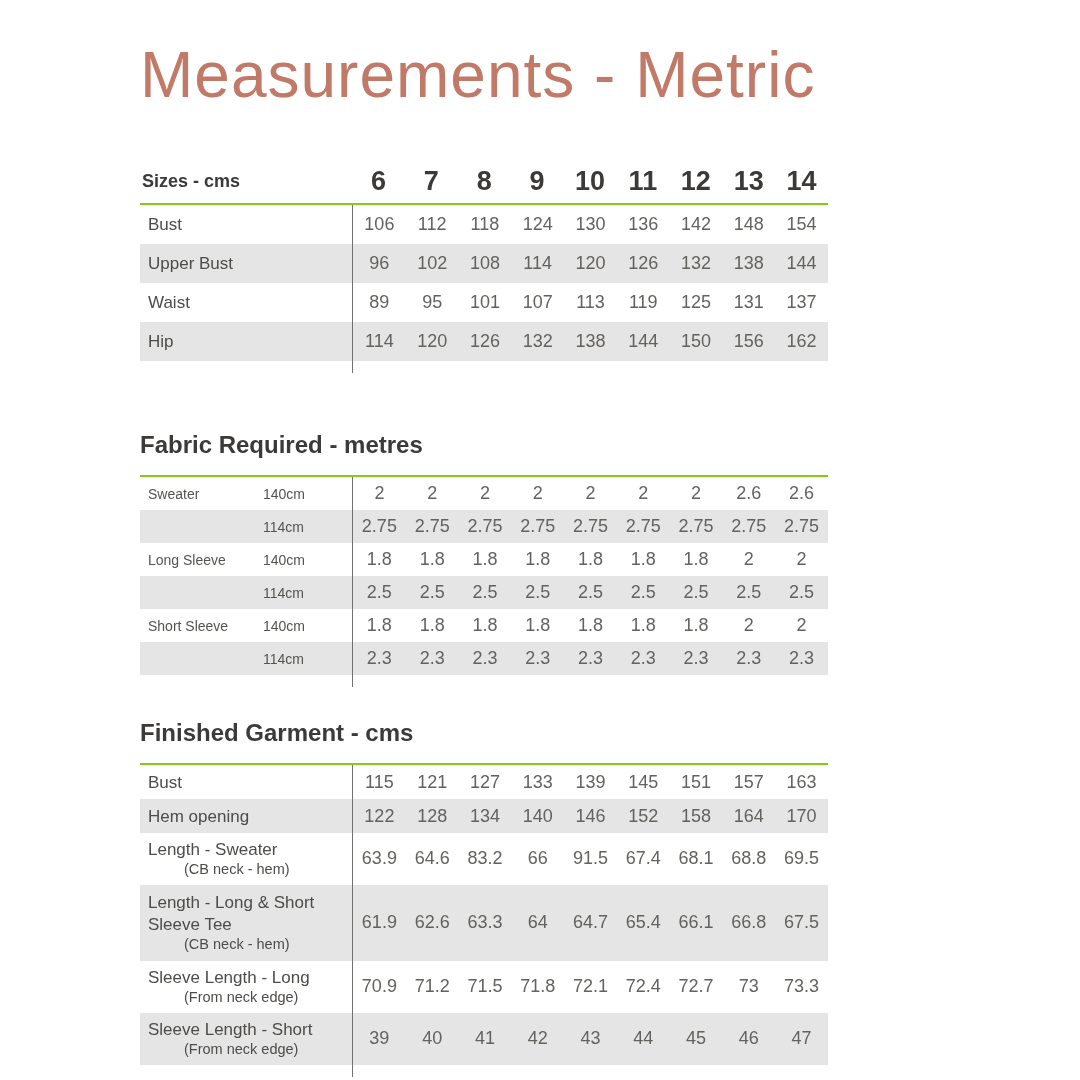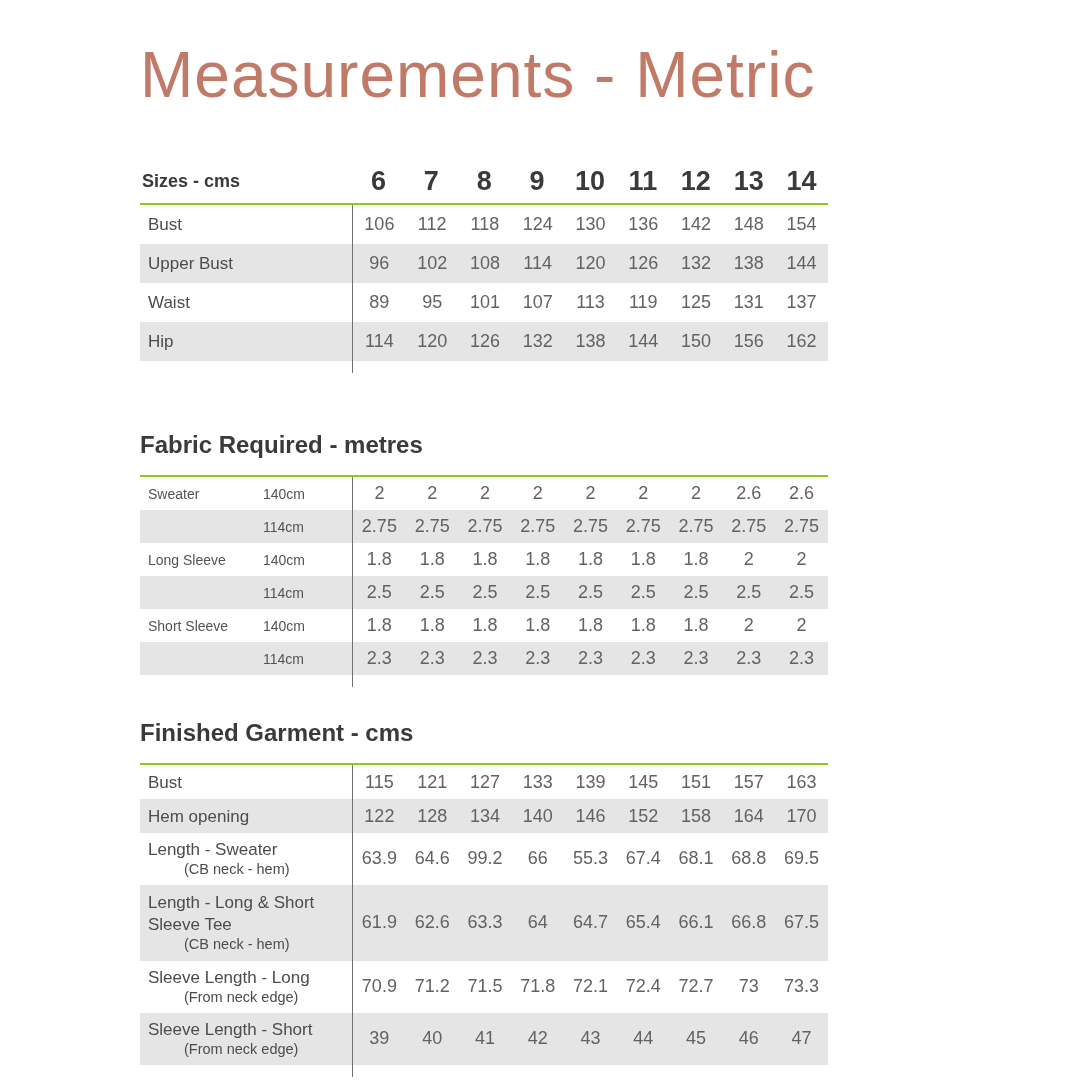--- a/index.html
+++ b/index.html
@@ -269,23 +269,23 @@
           </div>
         </div>
         <div class="row finished-row">
           <div class="label-cell">
             <div class="label-main">Length - Sweater</div>
             <div class="label-sub">(CB neck - hem)</div>
           </div>
           <div class="values-cells">
             <div class="value-cell">63.9</div>
             <div class="value-cell">64.6</div>
-            <div class="value-cell">99.2</div>
+            <div class="value-cell">83.2</div>
             <div class="value-cell">66</div>
-            <div class="value-cell">55.3</div>
+            <div class="value-cell">91.5</div>
             <div class="value-cell">67.4</div>
             <div class="value-cell">68.1</div>
             <div class="value-cell">68.8</div>
             <div class="value-cell">69.5</div>
           </div>
         </div>
         <div class="row finished-row shaded">
           <div class="label-cell">
             <div class="label-main">Length - Long &amp; Short Sleeve Tee</div>
             <div class="label-sub">(CB neck - hem)</div>

